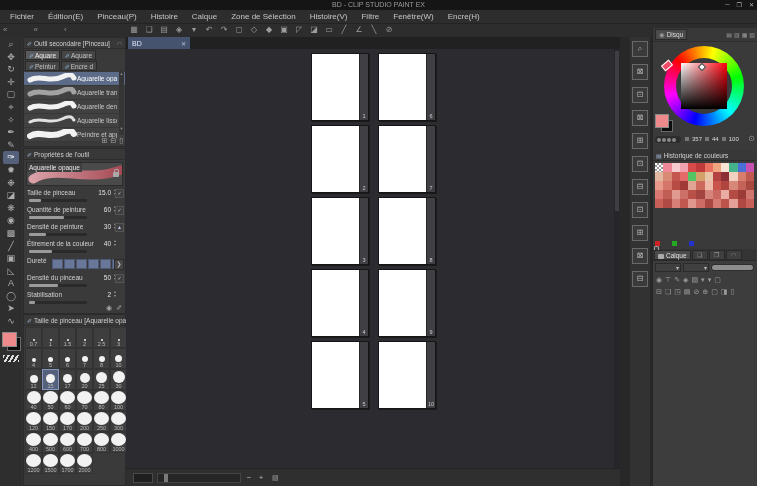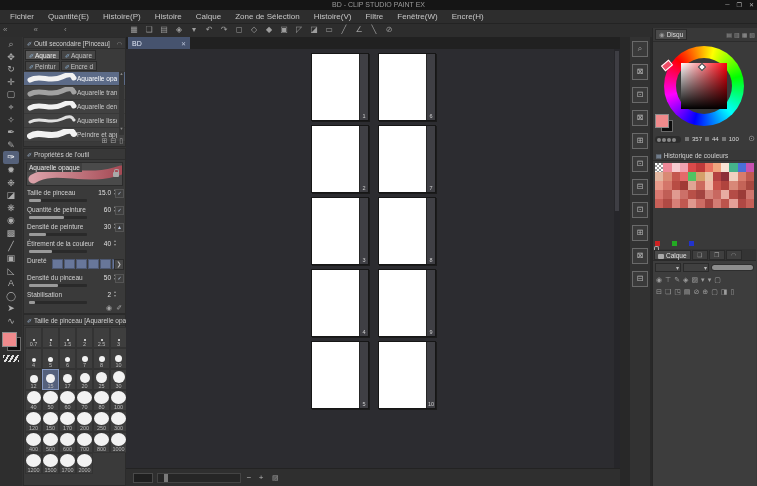--- a/index.html
+++ b/index.html
@@ -133,22 +133,22 @@
   <div class="abs win-controls">
     <span>─</span>
     <span>❐</span>
     <span>✕</span>
   </div>
 </div>
 
 <div class="abs menubar">
 
 <span class="menu-item" style="--i: 0;">Fichier</span>
-    <span class="menu-item" style="--i: 1;">Quantité(E)</span>
-    <span class="menu-item" style="--i: 2;">Histoire(P)</span>
+    <span class="menu-item" style="--i: 1;">Édition(E)</span>
+    <span class="menu-item" style="--i: 2;">Pinceau(P)</span>
     <span class="menu-item" style="--i: 3;">Histoire</span>
     <span class="menu-item" style="--i: 4;">Calque</span>
     <span class="menu-item" style="--i: 5;">Zone de Sélection</span>
     <span class="menu-item" style="--i: 6;">Histoire(V)</span>
     <span class="menu-item" style="--i: 7;">Filtre</span>
     <span class="menu-item" style="--i: 8;">Fenêtre(W)</span>
     <span class="menu-item" style="--i: 9;">Encre(H)</span>
   </div>
 
 <div class="abs cmdbar"></div>

